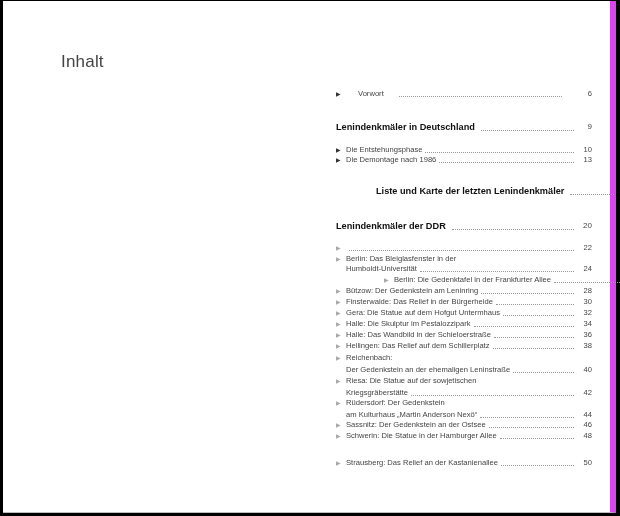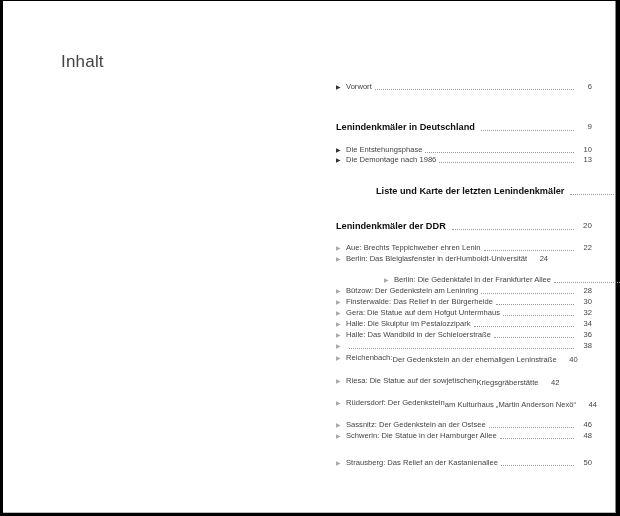--- a/index.html
+++ b/index.html
@@ -1,42 +1,42 @@
 <!DOCTYPE html>
 <html><head>
   <meta charset="utf-8">
   <style>
     html, body { margin: 0; padding: 0; }
     body { width: 620px; height: 516px; background: #000; position: relative; overflow: hidden; font-family: "Liberation Sans", sans-serif; }
-    .page { position: absolute; left: 3px; top: 1px; width: 613px; height: 512px; background: #fff; border-right: 1px solid #d946ef; border-bottom: 1px solid #bdbdbd; box-sizing: border-box; }
+    .page { position: absolute; left: 3px; top: 1px; width: 613px; height: 512px; background: #fff; border-right: 6px solid #d946ef; border-bottom: 1px solid #bdbdbd; box-sizing: border-box; }
     .title { position: absolute; left: 58px; top: 40px; font-size: 17px; color: #444; font-weight: normal; letter-spacing: 0.2px; }
     .toc { position: absolute; left: 333px; top: 0; width: 256px; }
     .row { position: absolute; left: 0; width: 256px; display: flex; align-items: flex-end; font-size: 7.6px; color: #333; line-height: 10px; }
     .row .bullet { width: 10px; flex: none; font-size: 6px; color: #333; }
     .row .bullet.light { color: #aaa; }
     .row .label { white-space: nowrap; flex: none; }
     .row .dots { flex: 1; border-bottom: 1px dotted #999; margin: 0 4px 2px 3px; height: 1px; }
     .row .page-num { flex: none; width: 14px; text-align: right; }
     .row.major { font-size: 9.2px; font-weight: bold; color: #111; line-height: 12px; }
     .row.major .page-num { font-weight: normal; color: #444; font-size: 8px; }
     .row.major .dots { margin-left: 6px; }
     .row.sub { color: #444; }
-    .row.sub .label-wrap { display: flex; flex: 1; min-width: 0; }
+    .row.sub .label-wrap { display: flex; flex-direction: column; flex: 1; min-width: 0; }
     .cont { font-size: 7.6px; color: #444; line-height: 10px; white-space: nowrap; }
     .lastline { display: flex; align-items: flex-end; }
   </style>
 </head>
 <body>
 
 <div class="page">
   <h1 class="title">Inhalt</h1>
 
   <div class="toc">
 
-    <div class="row sub" style="top:81px;">
+    <div class="row sub" style="top:88px;gap:12px;">
       <span class="bullet">▶</span>
       <span class="label">Vorwort</span>
       <span class="dots"></span>
       <span class="page-num">6</span>
     </div>
 
     <div class="row major" style="top:120px;">
       <span class="label">Lenindenkmäler in Deutschland</span>
       <span class="dots"></span>
       <span class="page-num">9</span>
@@ -62,21 +62,20 @@
     </div>
 
     <div class="row major" style="top:219px;">
       <span class="label">Lenindenkmäler der DDR</span>
       <span class="dots"></span>
       <span class="page-num">20</span>
     </div>
 
     <div class="row sub" style="top:242px;">
       <span class="bullet light">▶</span>
-      <span class="label">Aue: Brechts Teppichweber ehren Lenin</span>
       <span class="dots"></span>
       <span class="page-num">22</span>
     </div>
 
     <div class="row sub" style="top:253px; align-items:flex-start;">
       <span class="bullet light">▶</span>
       <div class="label-wrap">
         <span class="cont">Berlin: Das Bleiglasfenster in der</span>
         <div class="lastline">
           <span class="label">Humboldt-Universität</span>
@@ -117,20 +116,21 @@
       <span class="page-num">34</span>
     </div>
     <div class="row sub" style="top:329px;">
       <span class="bullet light">▶</span>
       <span class="label">Halle: Das Wandbild in der Schieloerstraße</span>
       <span class="dots"></span>
       <span class="page-num">36</span>
     </div>
     <div class="row sub" style="top:340px;">
       <span class="bullet light">▶</span>
+      <span class="label">Hellingen: Das Relief auf dem Schillerplatz</span>
       <span class="dots"></span>
       <span class="page-num">38</span>
     </div>
 
     <div class="row sub" style="top:352px; align-items:flex-start;">
       <span class="bullet light">▶</span>
       <div class="label-wrap">
         <span class="cont">Reichenbach:</span>
         <div class="lastline" style="margin-top:2px;">
           <span class="label">Der Gedenkstein an der ehemaligen Leninstraße</span>

